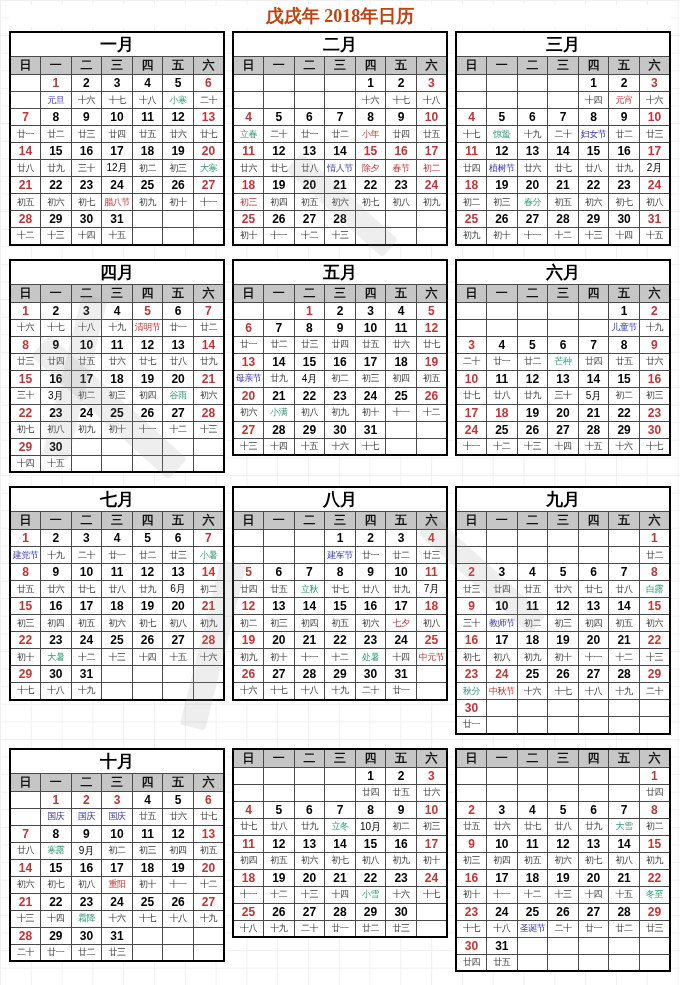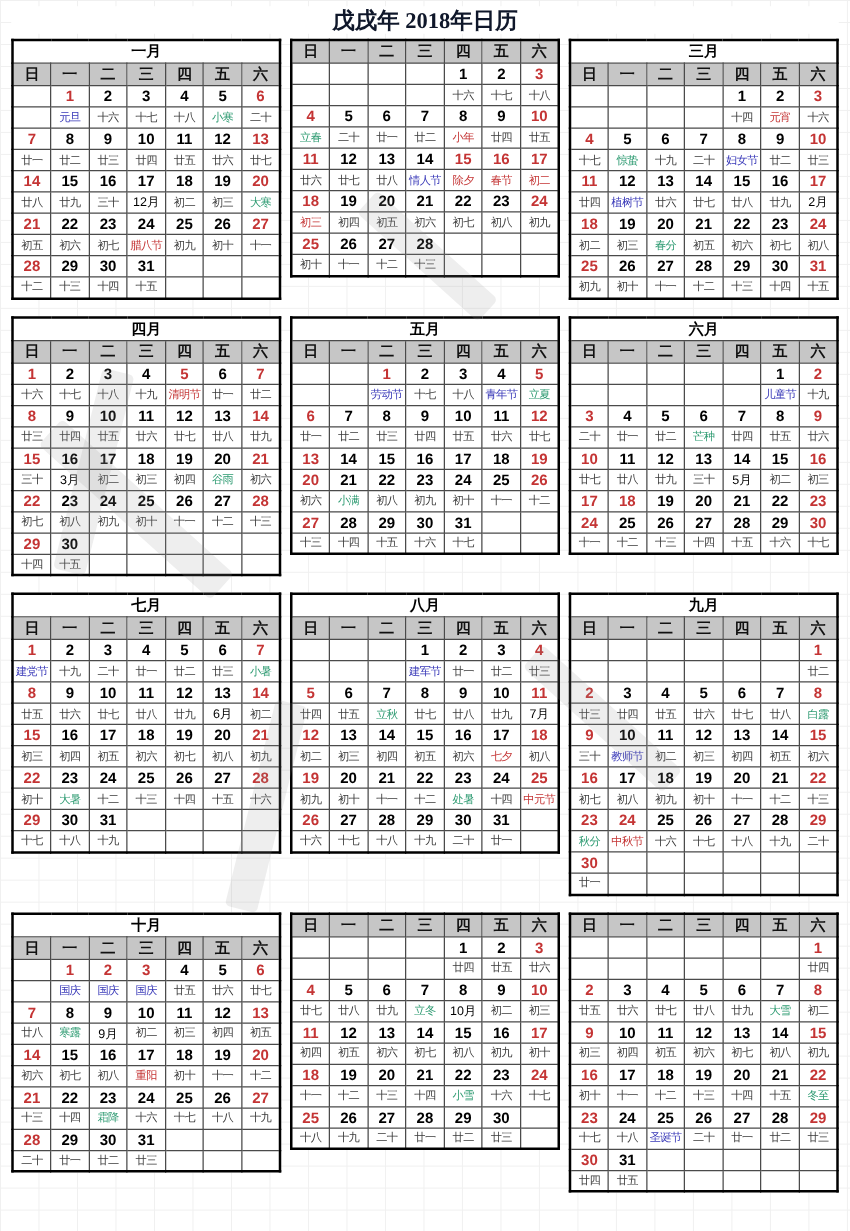--- a/index.html
+++ b/index.html
@@ -11,38 +11,38 @@
   body{
     width:680px;height:985px;background:#fff;position:relative;overflow:hidden;
     font-family:"Liberation Sans","DejaVu Sans",sans-serif;
     background-image:
       linear-gradient(#f0f0f0 1px, transparent 1px),
       linear-gradient(90deg,#f0f0f0 1px, transparent 1px);
     background-size:30.8px 17.6px;
   }
   .page{padding:4px 9px 0 9px;position:relative;}
   .page-title{
-    text-align:center;font-size:18px;font-weight:bold;color:#0f172a;
+    text-align:center;font-size:18px;font-weight:bold;color:#c2410c;
     font-family:"Liberation Serif","DejaVu Serif",serif;
     margin:1px 0 4px 0;line-height:22px;background:#fff;
   }
   .months-grid{
     display:grid;grid-template-columns:216px 216px 216px;
     column-gap:7px;row-gap:13px;align-items:start;
   }
   table.month{
     border-collapse:collapse;table-layout:fixed;width:216px;
     background:#fff;border:2px solid #000;
   }
   table.month td{
     border:1px solid var(--line);text-align:center;padding:0;
     overflow:hidden;white-space:nowrap;
   }
   td.mtitle{
-    font-weight:bold;font-size:12px;height:17px;color:#000;
+    font-weight:bold;font-size:17px;height:17px;color:#000;
     border-bottom:1px solid #000;
     font-family:"Liberation Serif","DejaVu Serif",serif;
   }
   td.wd{
     background:var(--header-bg);font-weight:bold;font-size:12px;height:15px;color:#111;
     font-family:"Liberation Serif","DejaVu Serif",serif;
   }
   td.num{font-weight:bold;font-size:12px;height:17px;color:#000;}
   td.num.red{color:var(--red);}
   td.lun{font-size:9px;height:17px;color:var(--lunar);letter-spacing:-0.5px;}
@@ -162,20 +162,23 @@
             <td class="lun">十五</td>
             <td class="lun"></td>
             <td class="lun"></td>
             <td class="lun"></td>
           </tr>
         </tbody>
       </table>
       <table class="month">
         <tbody>
           <tr>
+            <td colspan="7" class="mtitle">二月</td>
+          </tr>
+          <tr>
             <td class="wd">日</td>
             <td class="wd">一</td>
             <td class="wd">二</td>
             <td class="wd">三</td>
             <td class="wd">四</td>
             <td class="wd">五</td>
             <td class="wd">六</td>
           </tr>
           <tr>
             <td class="num blank"></td>
@@ -498,29 +501,20 @@
           <tr>
             <td class="num blank"></td>
             <td class="num blank"></td>
             <td class="num red">1</td>
             <td class="num">2</td>
             <td class="num">3</td>
             <td class="num">4</td>
             <td class="num red">5</td>
           </tr>
           <tr>
-            <td class="lun blank"></td>
-            <td class="lun blank"></td>
-            <td class="lun blue">劳动节</td>
-            <td class="lun">十七</td>
-            <td class="lun">十八</td>
-            <td class="lun blue">青年节</td>
-            <td class="lun green">立夏</td>
-          </tr>
-          <tr>
             <td class="num red">6</td>
             <td class="num">7</td>
             <td class="num">8</td>
             <td class="num">9</td>
             <td class="num">10</td>
             <td class="num">11</td>
             <td class="num red">12</td>
           </tr>
           <tr>
             <td class="lun">廿一</td>
@@ -532,20 +526,29 @@
             <td class="lun">廿七</td>
           </tr>
           <tr>
             <td class="num red">13</td>
             <td class="num">14</td>
             <td class="num">15</td>
             <td class="num">16</td>
             <td class="num">17</td>
             <td class="num">18</td>
             <td class="num red">19</td>
+          </tr>
+          <tr>
+            <td class="lun blue">母亲节</td>
+            <td class="lun">廿九</td>
+            <td class="lun mstart">4月</td>
+            <td class="lun">初二</td>
+            <td class="lun">初三</td>
+            <td class="lun">初四</td>
+            <td class="lun">初五</td>
           </tr>
           <tr>
             <td class="num red">20</td>
             <td class="num">21</td>
             <td class="num">22</td>
             <td class="num">23</td>
             <td class="num">24</td>
             <td class="num">25</td>
             <td class="num red">26</td>
           </tr>

